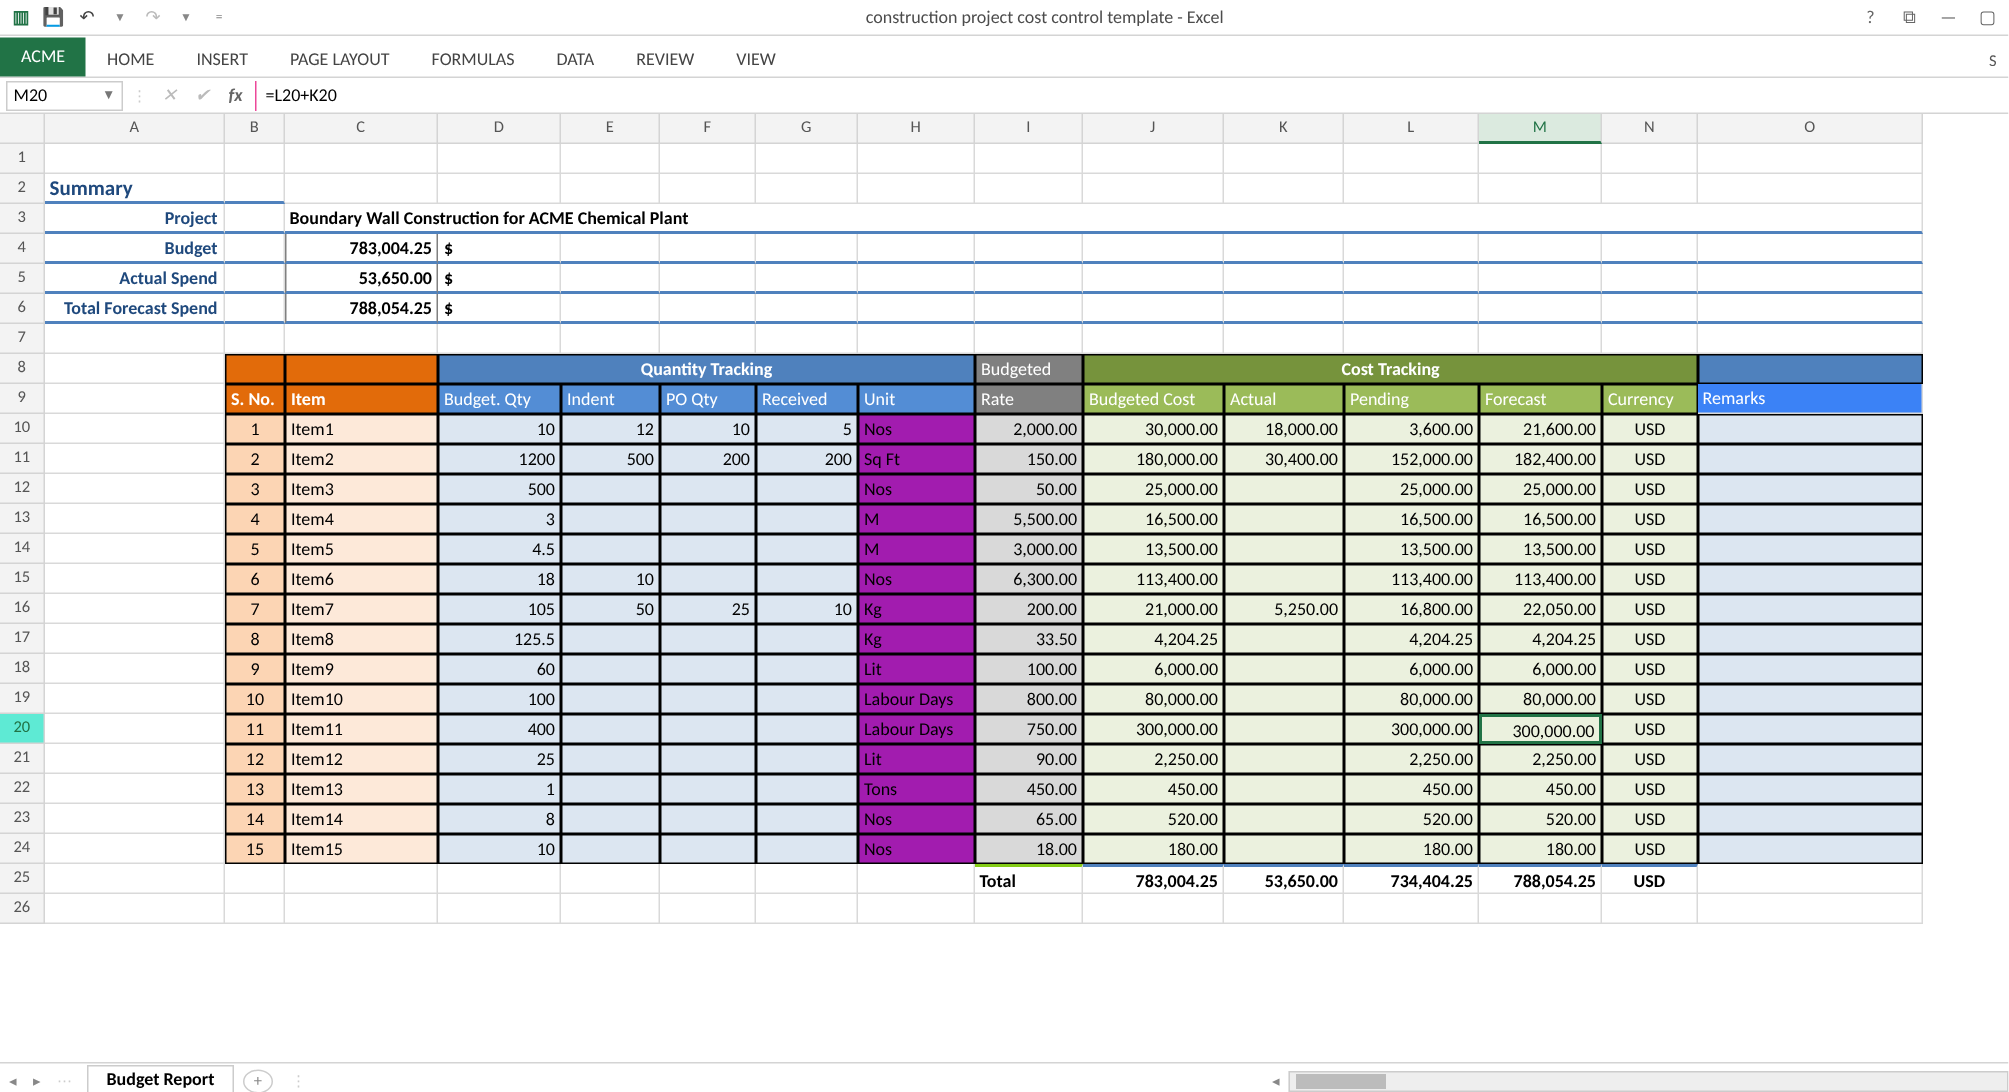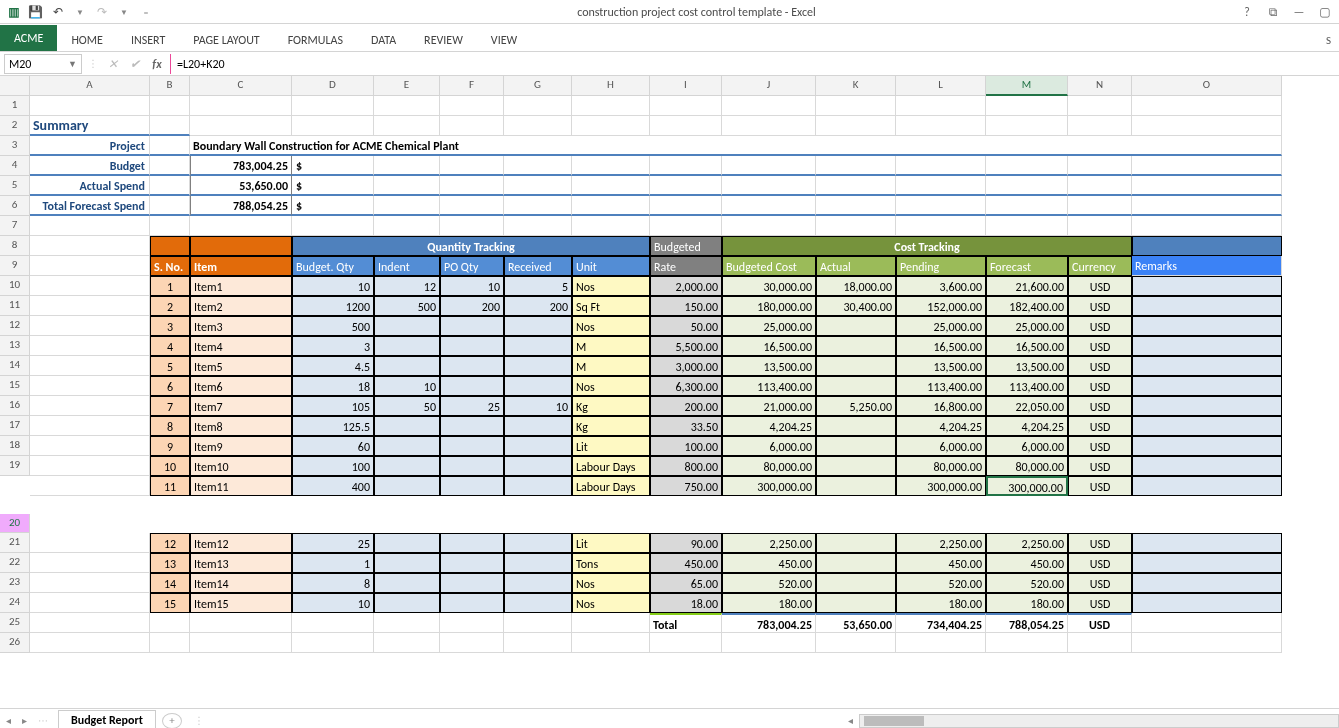--- a/index.html
+++ b/index.html
@@ -27,42 +27,42 @@
 .fn-btns { display: flex; gap: 4px; margin: 0 4px; }
 .fn-btn { width: 18px; height: 18px; display: flex; align-items: center; justify-content: center; color: #777; cursor: pointer; font-style: italic; }
 .fx { font-style: italic; font-weight: bold; color: #666; }
 .formula-input { flex: 1; border-left: 1px solid #ec4899; padding: 0 6px; font-size: 12px; height: 20px; display: flex; align-items: center; }
 
 
 .grid-wrap { position: relative; height: 632px; overflow: hidden; background: #fff; }
 .grid { display: grid; grid-template-columns: 30px 120px 40px 102px 82px 66px 64px 68px 78px 72px 94px 80px 90px 82px 64px 150px; font-size: 12px; }
 .colhead, .rowhead, .corner { background: #f3f3f3; border-right: 1px solid #d4d4d4; border-bottom: 1px solid #d4d4d4; font-size: 11px; text-align: center; line-height: 18px; color: #555; }
 .colhead.sel { background: #dbeadf; color: #217346; }
-.rowhead.sel { background: #f0abfc; color: #217346; margin-top: 38px; }
+.rowhead.sel { background: #5eead4; color: #217346; }
 .rowhead { text-align: center; }
 .corner { width: 30px; }
 .cell { border-right: 1px solid #d9d9d9; border-bottom: 1px solid #d9d9d9; padding: 0 3px; height: 20px; line-height: 20px; white-space: nowrap; overflow: hidden; }
 
 
 .summary-h { font-weight: bold; color: #1f497d; font-size: 14px; }
 .blue-line { border-bottom: 2px solid #4f81bd!important; }
 .sum-label { text-align: right; font-weight: bold; color: #1f497d; padding-right: 4px; }
 .sum-val { text-align: right; font-weight: bold; border-left: 1px solid #808080; border-right: 1px solid #808080; }
 .sum-cur { text-align: left; font-weight: bold; padding-left: 4px; }
 .hdr-orange { background: #e26b0a; color: #fff; font-weight: bold; border: 1px solid #000; }
 .hdr-blue   { background: #4f81bd; color: #fff; font-weight: bold; border: 1px solid #000; text-align: center; }
 .hdr-blue-l { background: #3b82f6; color: #fff; }
 .hdr-gray   { background: #808080; color: #fff; border: 1px solid #000; }
 .hdr-green  { background: #76933c; color: #fff; font-weight: bold; border: 1px solid #000; text-align: center; }
 .sub-blue   { background: #538dd5; color: #fff; border: 1px solid #000; }
 .sub-green  { background: #9bbb59; color: #fff; border: 1px solid #000; }
 .sno        { background: #fcd5b4; border: 1px solid #000; text-align: center; }
 .item       { background: #fde9d9; border: 1px solid #000; text-align: left; }
 .qty        { background: #dce6f1; border: 1px solid #000; text-align: right; }
-.unit       { background: #fef9c3; border: 1px solid #000; text-align: left; }
+.unit       { background: #a21caf; border: 1px solid #000; text-align: left; }
 .rate       { background: #d9d9d9; border: 1px solid #000; text-align: right; }
 .cost       { background: #ebf1de; border: 1px solid #000; text-align: right; }
 .cur        { background: #ebf1de; border: 1px solid #000; text-align: center; }
 .rmk        { background: #dce6f1; border: 1px solid #000; }
 .total-lbl  { font-weight: bold; border-top: 2px solid #84cc16; }
 .total-val  { font-weight: bold; text-align: right; border-top: 2px solid #4f81bd; }
 .cell.sel-m { border: 2px solid #217346!important; }
 
 
 .sheet-tabs { height: 24px; background: #fff; border-top: 1px solid #d4d4d4; display: flex; align-items: center; }

